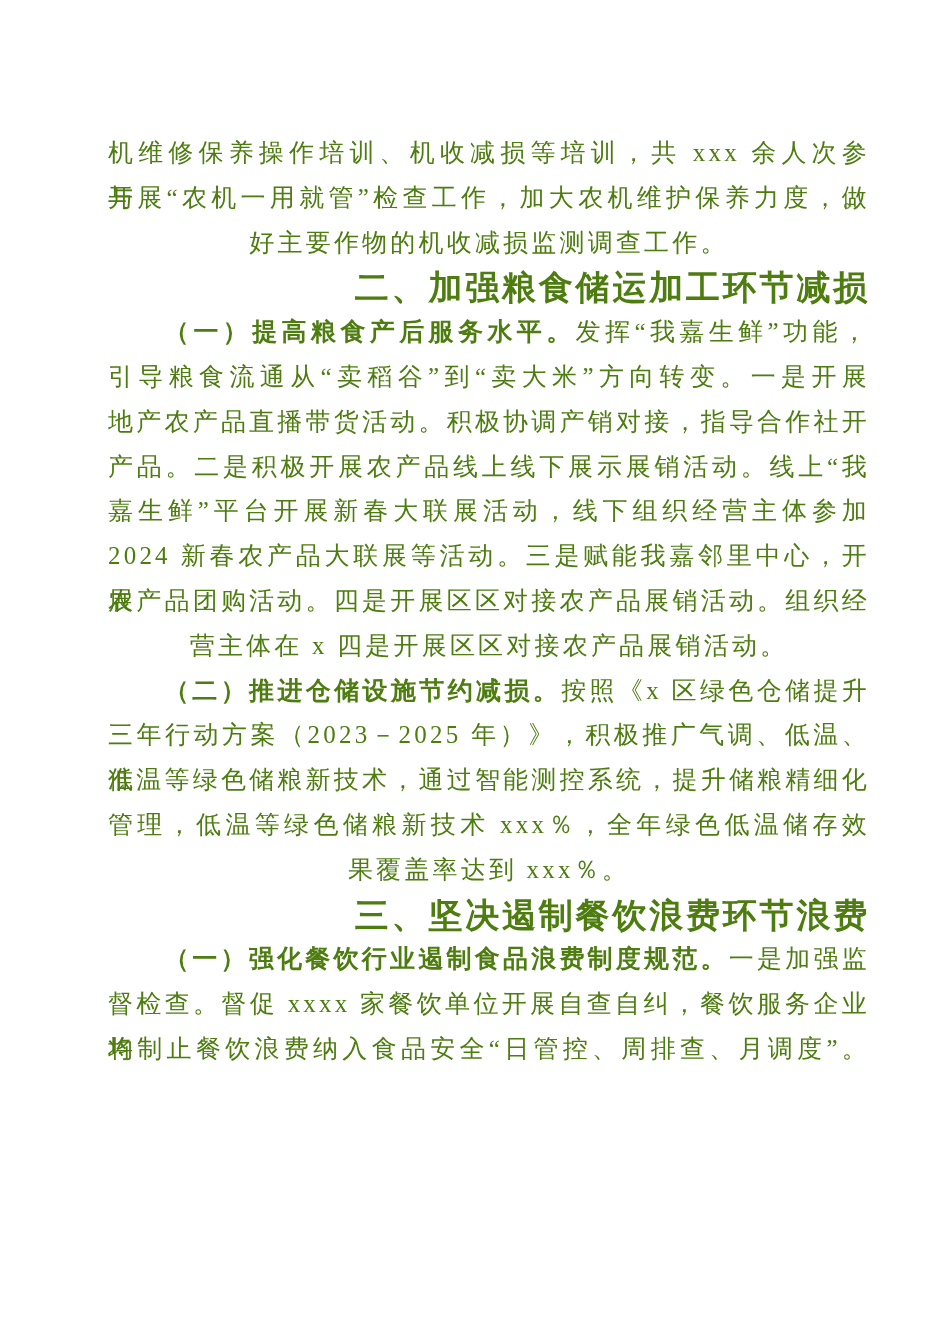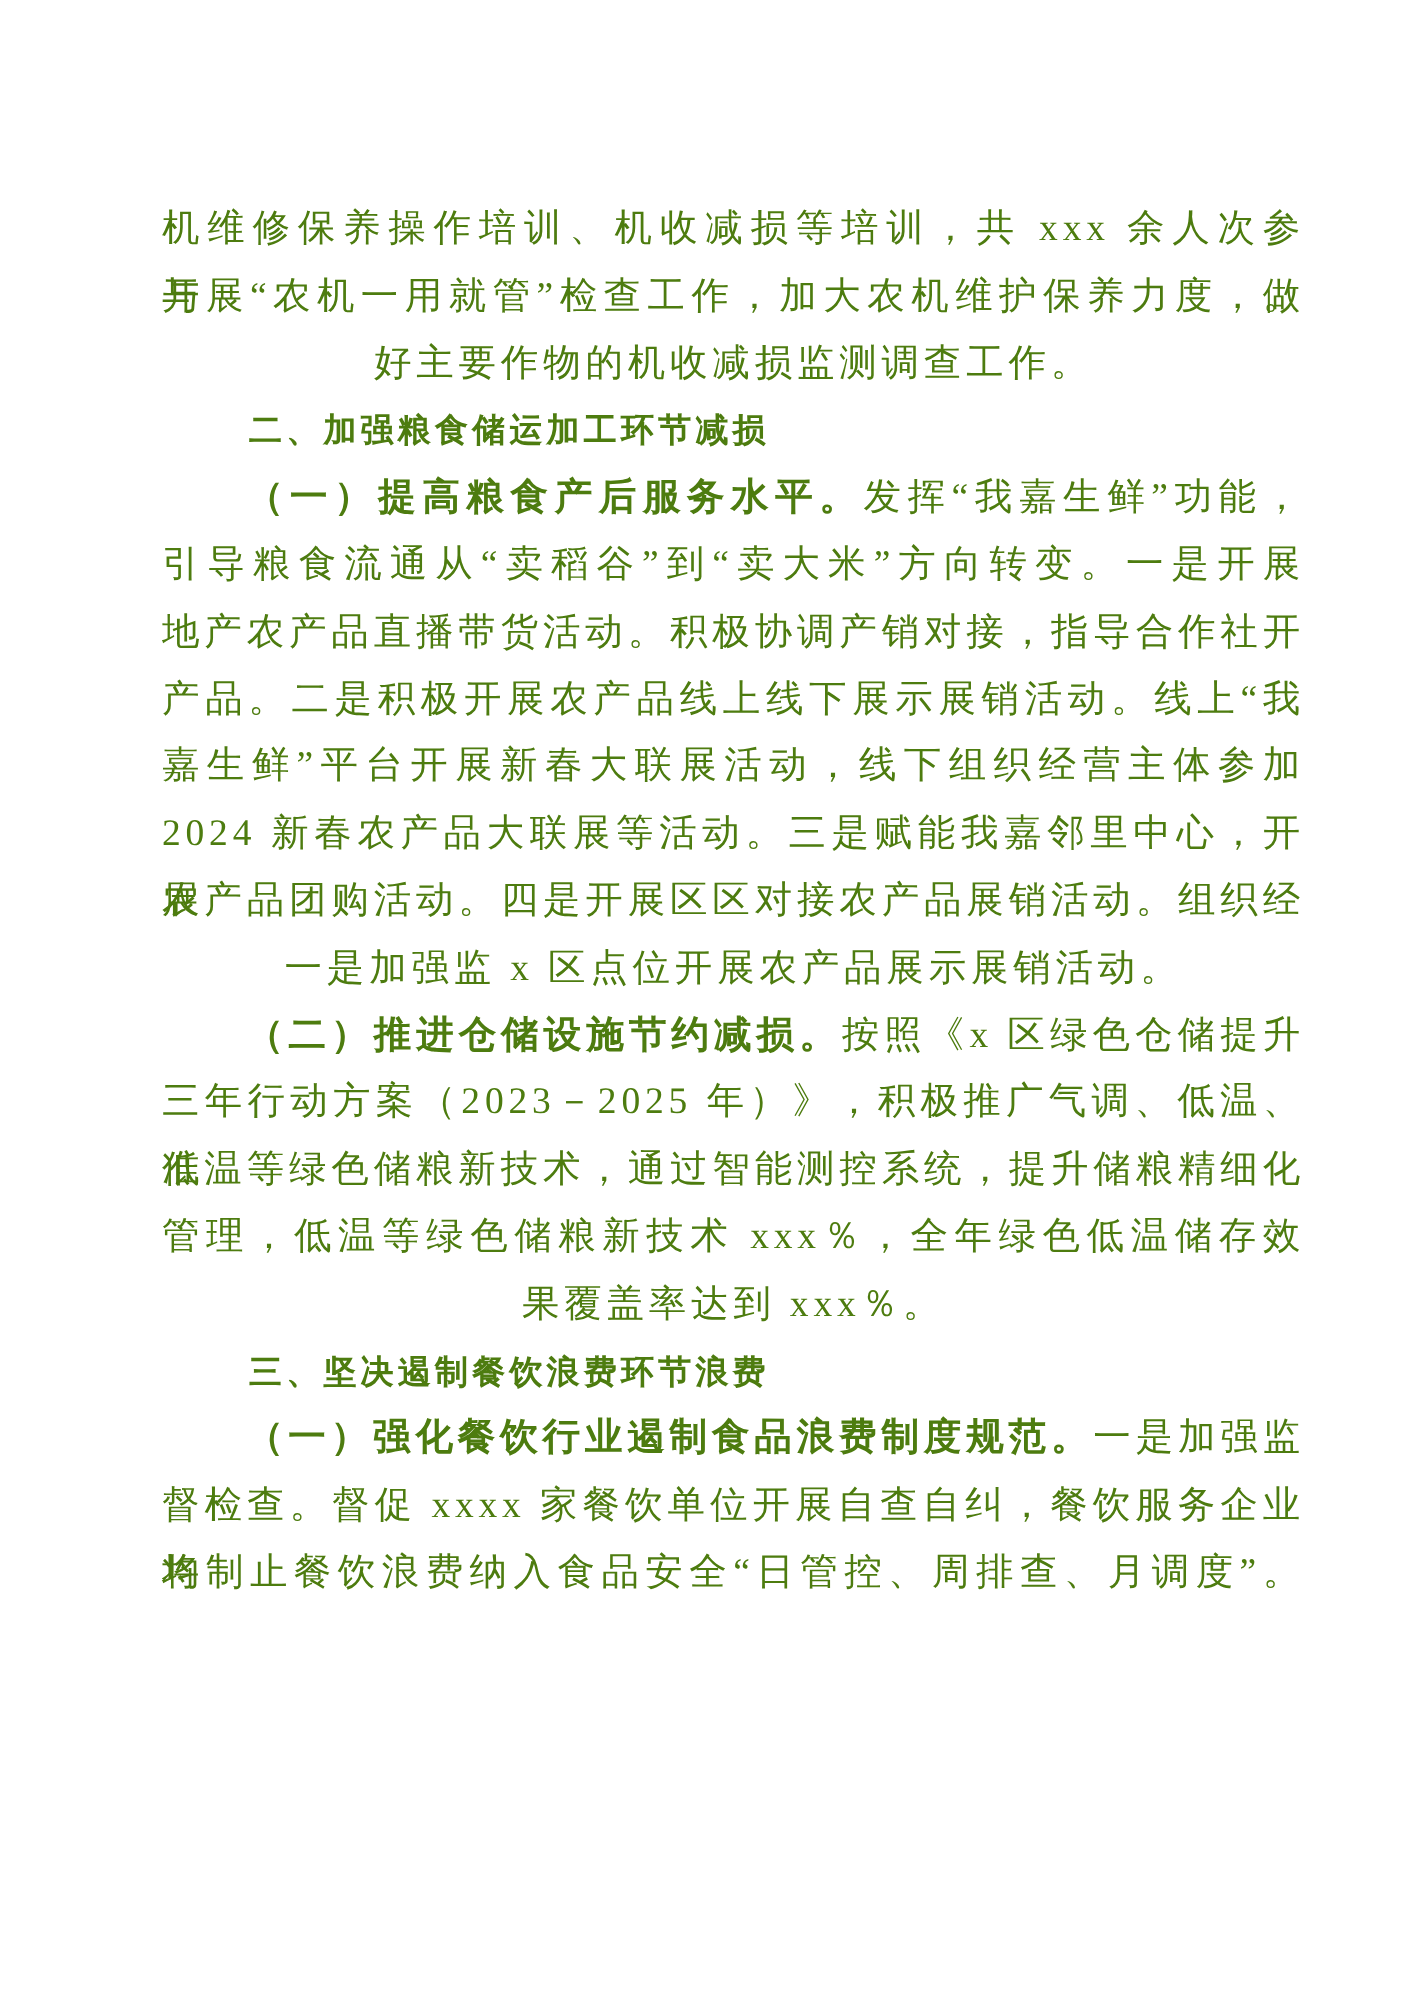--- a/index.html
+++ b/index.html
@@ -25,24 +25,24 @@
   .justify{
     text-align:justify;
     text-align-last:justify;
     text-justify:inter-character;
   }
   .left{text-align:center;}
   .indent{text-indent:56px;}
   .heading{
     font-family:"Liberation Sans","DejaVu Sans",sans-serif;
     font-weight:700;
-    font-size:22px;
+    font-size:34px;
     letter-spacing:2.8px;
     text-indent:58px;
-    text-align:left;
+    text-align:right;
   }
   .lead{font-weight:700;}
 </style>
 </head>
 <body>
 
 <div class="page">
   <div class="text-block">
 
     <div class="line justify"><span>机维修保养操作培训、机收减损等培训，共 xxx 余人次参与。</span></div>
@@ -51,21 +51,21 @@
 
     <div class="line heading"><span>二、加强粮食储运加工环节减损</span></div>
 
     <div class="line justify indent"><span class="lead">（一）提高粮食产后服务水平。</span><span>发挥“我嘉生鲜”功能，</span></div>
     <div class="line justify"><span>引导粮食流通从“卖稻谷”到“卖大米”方向转变。一是开展</span></div>
     <div class="line justify"><span>地产农产品直播带货活动。积极协调产销对接，指导合作社开</span></div>
     <div class="line justify"><span>产品。二是积极开展农产品线上线下展示展销活动。线上“我</span></div>
     <div class="line justify"><span>嘉生鲜”平台开展新春大联展活动，线下组织经营主体参加</span></div>
     <div class="line justify"><span>2024 新春农产品大联展等活动。三是赋能我嘉邻里中心，开展</span></div>
     <div class="line justify"><span>农产品团购活动。四是开展区区对接农产品展销活动。组织经</span></div>
-    <div class="line left"><span>一是加强监 x 区点位开展农产品展示展销活动。</span></div>
+    <div class="line left"><span>营主体在 x 四是开展区区对接农产品展销活动。</span></div>
 
     <div class="line justify indent"><span class="lead">（二）推进仓储设施节约减损。</span><span>按照《x 区绿色仓储提升</span></div>
     <div class="line justify"><span>三年行动方案（2023－2025 年）》，积极推广气调、低温、准</span></div>
     <div class="line justify"><span>低温等绿色储粮新技术，通过智能测控系统，提升储粮精细化</span></div>
     <div class="line justify"><span>管理，低温等绿色储粮新技术 xxx％，全年绿色低温储存效</span></div>
     <div class="line left"><span>果覆盖率达到 xxx％。</span></div>
 
     <div class="line heading"><span>三、坚决遏制餐饮浪费环节浪费</span></div>
 
     <div class="line justify indent"><span class="lead">（一）强化餐饮行业遏制食品浪费制度规范。</span><span>一是加强监</span></div>

